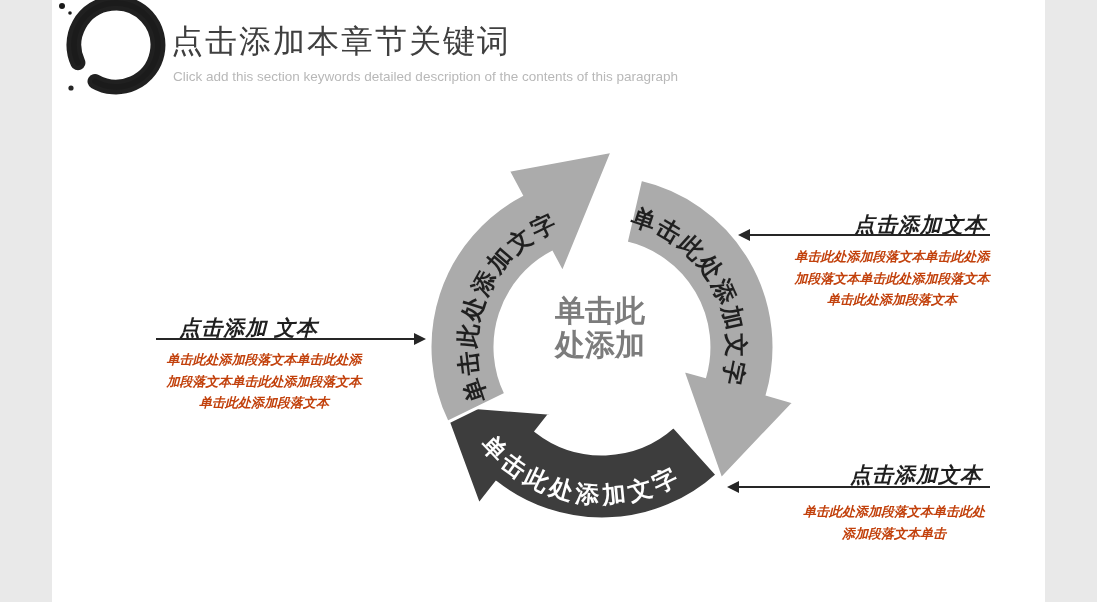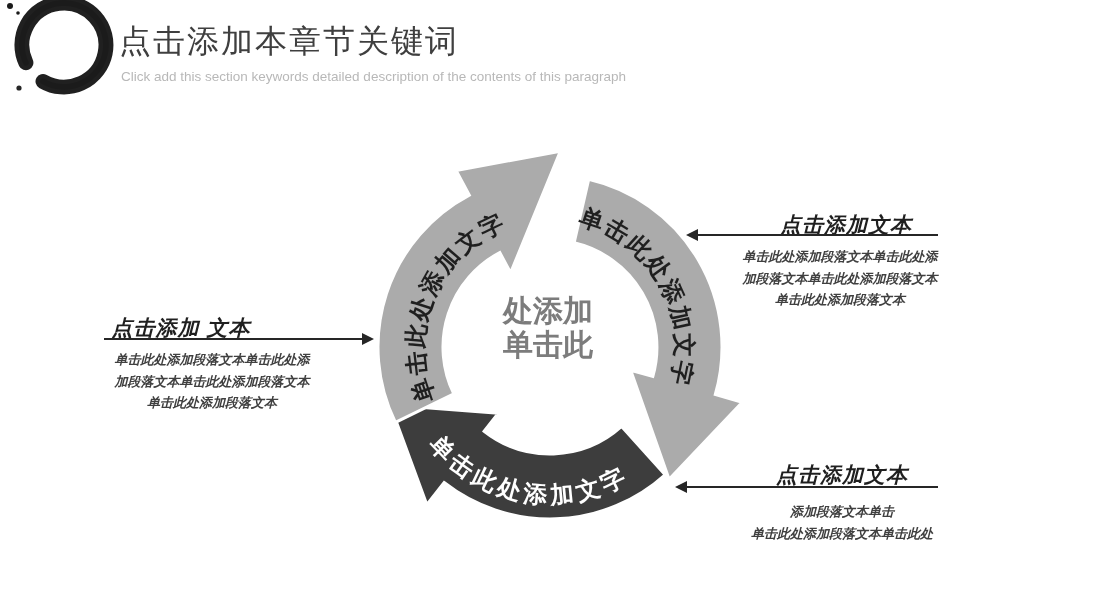--- a/index.html
+++ b/index.html
@@ -1,17 +1,17 @@
 <!DOCTYPE html>
 <html><head>
 <meta charset="utf-8">
 <style>
   html,body{margin:0;padding:0;background:#e9e9e9;}
   .slide{
-    position:relative; width:1097px; height:602px; background:#ffffff;
+    position:relative; width:993px; height:602px; background:#ffffff;
     overflow:hidden; font-family:"Liberation Sans", sans-serif;
     margin:0 auto;
   }
   
   .logo{position:absolute; left:2px; top:0; width:116px; height:100px;}
   .page-title{
     position:absolute; left:119px; top:20px; width:520px;
     font-family:"Liberation Serif","DejaVu Serif",serif;
     font-size:32px; color:#3f3f3f; letter-spacing:2px; white-space:nowrap;
   }
@@ -25,37 +25,37 @@
   .arc-dark{fill:#3d3d3d; stroke:#ffffff; stroke-width:3;}
   .arc-label{font-family:"Liberation Sans",sans-serif; font-size:24px; font-weight:700; letter-spacing:2px;}
   .arc-label-dark{fill:#1f1f1f;}
   .arc-label-light{fill:#ffffff; letter-spacing:4px;}
   .center-title{
     position:absolute; left:482px; top:294px; width:132px;
     text-align:center; font-size:30px; line-height:34px; font-weight:700; color:#7c7c7c;
   }
   
   .co-heading{
-    position:absolute; text-align:center; font-size:21px; font-weight:700;
+    position:absolute; text-align:right; font-size:21px; font-weight:700;
     font-style:italic; color:#1f1f1f; letter-spacing:1px; white-space:nowrap;
   }
   .co-line{position:absolute; height:2px; background:#262626;}
   .arrow-right{
     position:absolute; width:0; height:0;
     border-top:6px solid transparent; border-bottom:6px solid transparent;
     border-left:12px solid #262626;
   }
   .arrow-left{
     position:absolute; width:0; height:0;
     border-top:6px solid transparent; border-bottom:6px solid transparent;
     border-right:12px solid #262626;
   }
   .co-body{
     position:absolute; text-align:center; font-size:13px; font-weight:700;
-    font-style:italic; color:#404040;
+    font-style:italic; color:#c2410c;
   }
   .co-body div{line-height:21.5px; white-space:nowrap;}
 </style>
 </head>
 <body>
 
 <div class="slide">
 
   <svg class="logo" viewBox="0 0 116 100">
     <path d="M 23.9 62.8 A 42 42 0 1 1 41 81.4" fill="none" stroke="#8c8c8c" stroke-width="6" stroke-linecap="round" opacity="0.8"></path>
@@ -86,22 +86,22 @@
     </text>
     <text class="arc-label arc-label-dark">
       <textPath href="#tp-right" startOffset="50%" text-anchor="middle">单击此处添加文字</textPath>
     </text>
     <text class="arc-label arc-label-light">
       <textPath href="#tp-bottom" startOffset="50%" text-anchor="middle">单击此处添加文字</textPath>
     </text>
   </svg>
 
   <div class="center-title">
+    <div>单击此</div>
     <div>处添加</div>
-    <div>单击此</div>
   </div>
 
   <div class="co-heading" style="left:96px; top:314px; width:170px;">点击添加 文本</div>
   <div class="co-line" style="left:104px; top:338px; width:258px;"></div>
   <div class="arrow-right" style="left:362px; top:333px;"></div>
   <div class="co-body" style="left:104px; top:349px; width:216px;">
     <div>单击此处添加段落文本单击此处添</div>
     <div>加段落文本单击此处添加段落文本</div>
     <div>单击此处添加段落文本</div>
   </div>
@@ -112,17 +112,17 @@
   <div class="co-body" style="left:730px; top:246px; width:220px;">
     <div>单击此处添加段落文本单击此处添</div>
     <div>加段落文本单击此处添加段落文本</div>
     <div>单击此处添加段落文本</div>
   </div>
 
   <div class="co-heading" style="left:754px; top:461px; width:176px;">点击添加文本</div>
   <div class="arrow-left" style="left:675px; top:481px;"></div>
   <div class="co-line" style="left:686px; top:486px; width:252px;"></div>
   <div class="co-body" style="left:732px; top:501px; width:220px;">
+    <div>单击此处添加段落文本单击此处</div>
     <div>添加段落文本单击</div>
-    <div>单击此处添加段落文本单击此处</div>
   </div>
 
 </div>
 
 </body></html>

